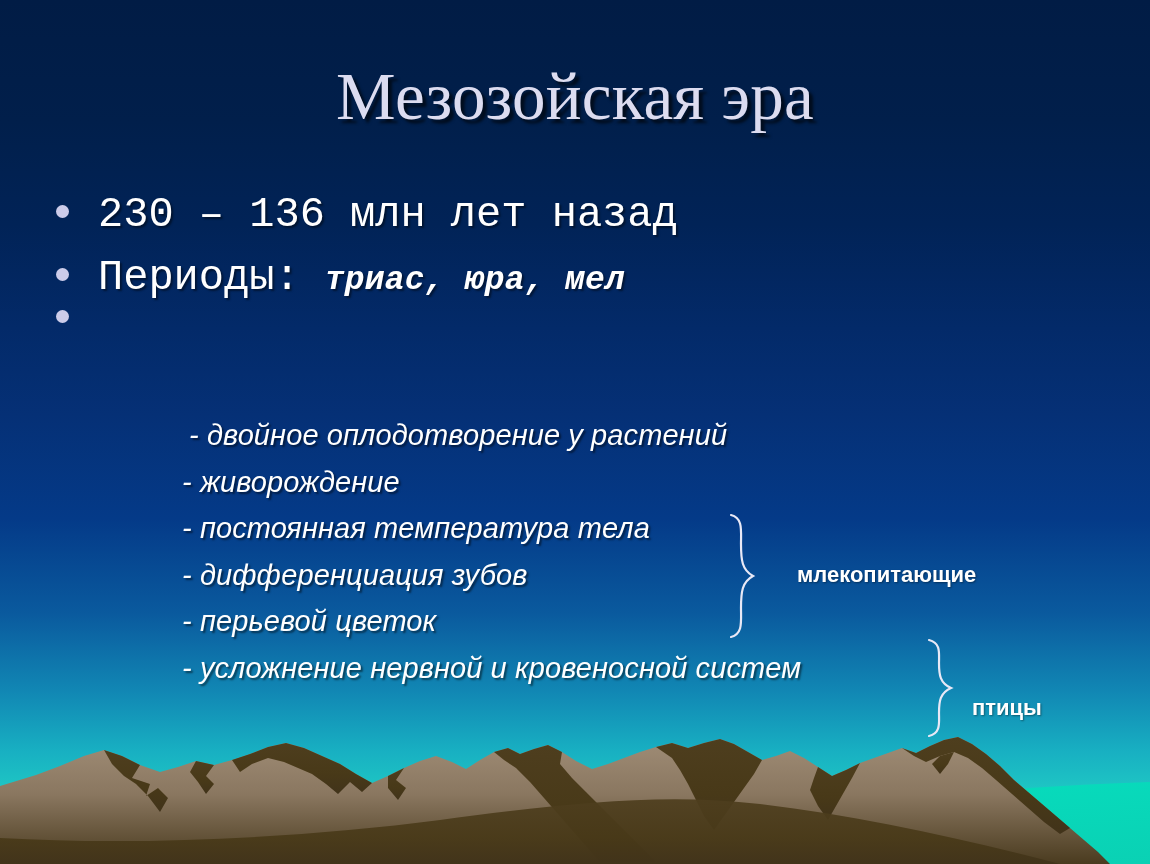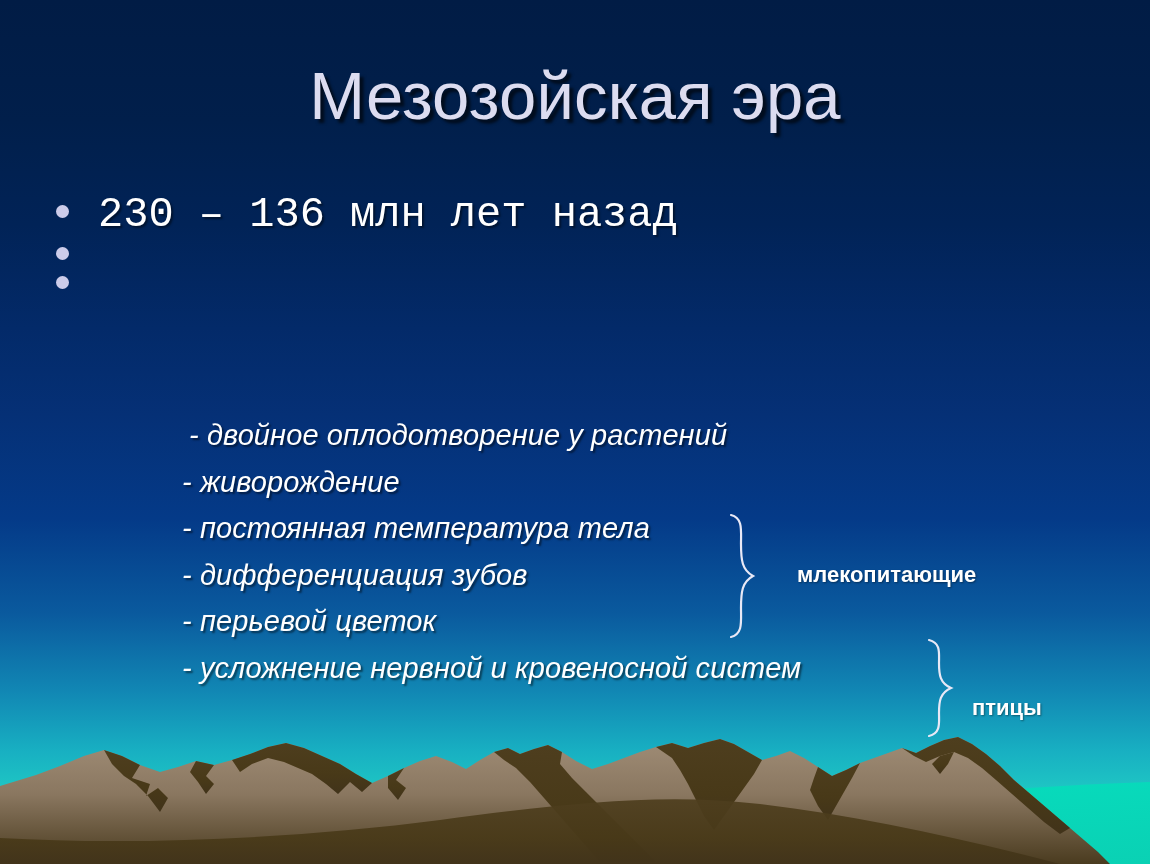--- a/index.html
+++ b/index.html
@@ -45,20 +45,21 @@
     left: 0;
     width: 1150px;
     text-align: center;
     font-size: 67px;
     line-height: 1.02;
     font-weight: 400;
     color: #dcdcf0;
     text-shadow: 4px 4px 3px rgba(0,0,0,0.62);
     letter-spacing: 0.2px;
     white-space: nowrap;
+    font-family: Liberation Serif, serif;
   }
 
   
   .bullets {
     position: absolute;
     top: 192px;
     left: 56px;
     width: 800px;
     font-family: Liberation Mono, monospace;
   }
@@ -201,20 +202,21 @@
 
   <div class="bullets">
 
     <div class="bullet-row">
       <span class="bullet-dot"></span>
       <span class="bullet-text"><span>230 – 136 млн лет назад</span><span class="em"></span></span>
     </div>
 
     <div class="bullet-row">
       <span class="bullet-dot"></span>
+      <span class="bullet-text"><span>Периоды: </span><span class="em">триас, юра, мел</span></span>
     </div>
 
     <div class="bullet-row">
       <span class="bullet-dot"></span>
     </div>
 
   </div>
 
   <div class="sublist">
     <div class="sub-item lead">-  двойное оплодотворение у растений</div>

